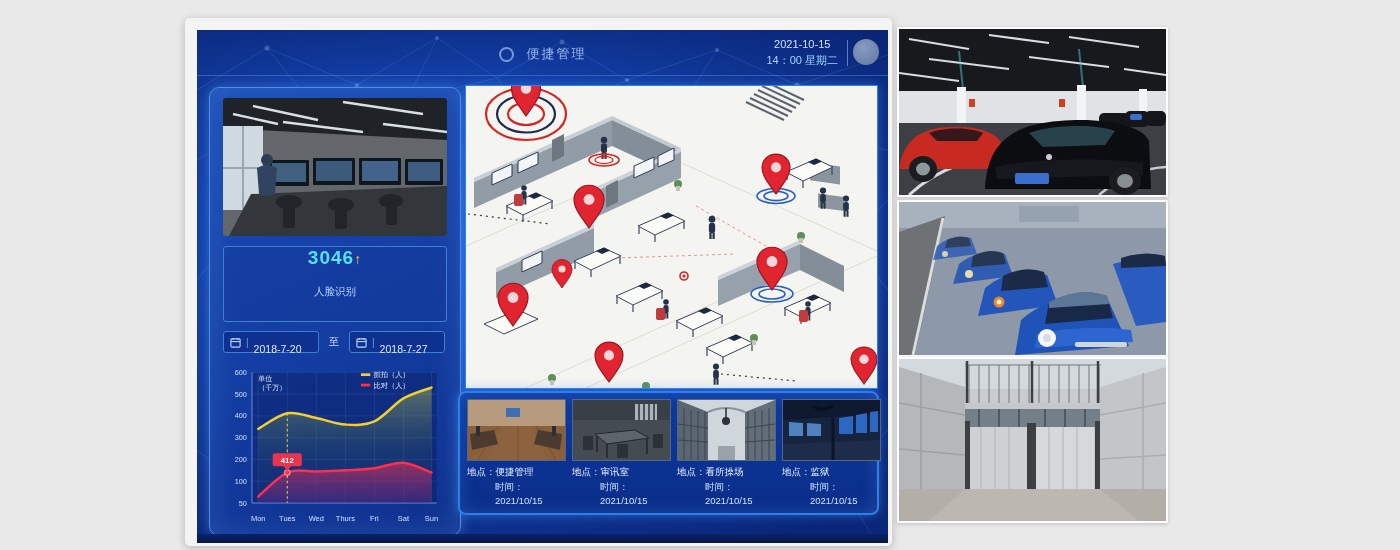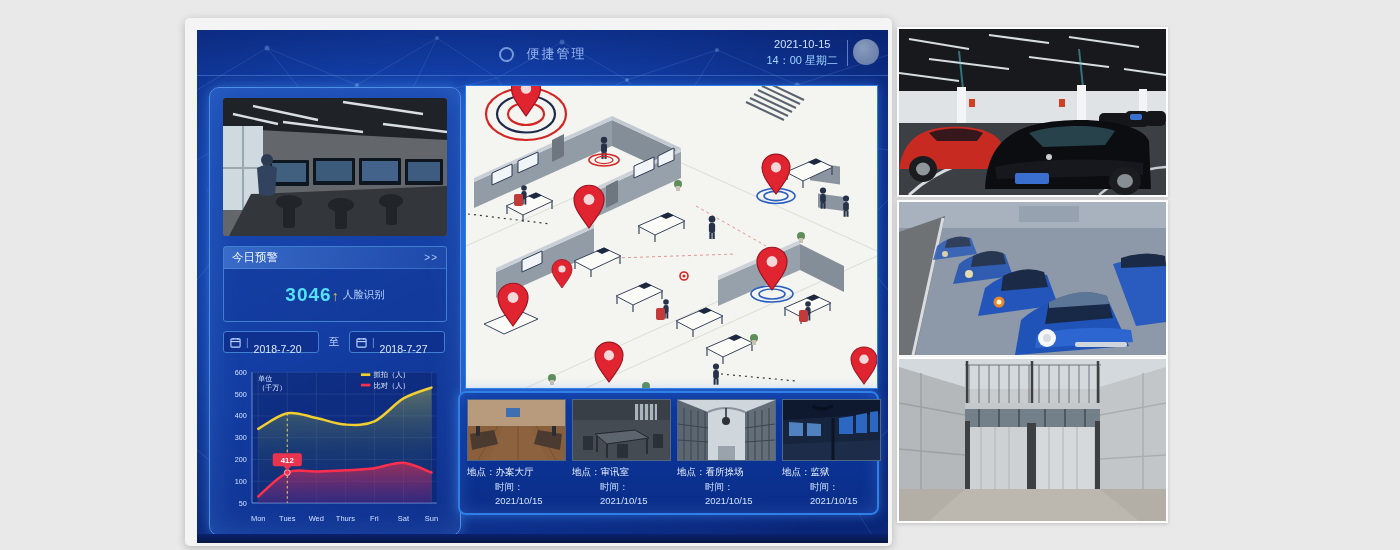--- a/index.html
+++ b/index.html
@@ -25,21 +25,21 @@
   
   .lpanel{position:absolute;left:12px;top:57px;width:250px;height:447px;border:1px solid #4c8fe6;border-radius:10px;
     background:linear-gradient(155deg,#1b4cb6 0%,#133da2 55%,#0e2f8c 100%);
     box-shadow:0 0 14px rgba(90,170,255,.45), inset 0 0 34px rgba(110,180,255,.22);}
   .videobox{position:absolute;left:13px;top:10px;width:224px;height:138px;border-radius:3px;overflow:hidden;background:#555;}
   .alertbox{position:absolute;left:13px;top:158px;width:222px;height:74px;border:1px solid #3f7fd0;border-radius:3px;background:rgba(18,55,150,.38);}
   .alert-hd{height:21px;display:flex;align-items:center;justify-content:space-between;padding:0 8px;background:linear-gradient(90deg,rgba(100,160,245,.45),rgba(100,160,245,.12));border-bottom:1px solid rgba(110,170,255,.35);}
   .alert-hd .ttl{color:#eef5ff;font-size:11.5px;}
   .alert-hd .more{color:#a9cbff;font-size:10px;letter-spacing:1px;cursor:pointer;}
   .alert-stats{display:flex;height:52px;}
-  .stat{flex:1;display:flex;flex-direction:row;align-items:center;justify-content:center;gap:3px;}
+  .stat{flex:1;display:flex;flex-direction:column;align-items:center;justify-content:space-between;gap:3px;}
   .stat+.stat{border-left:1px solid rgba(120,170,255,.22);}
   .stat .v{color:#54e2f8;font-size:19px;font-weight:bold;letter-spacing:1px;}
   .stat .v .up{color:#f7c51e;font-size:14px;}
   .stat .v .down{color:#ff4d5e;font-size:14px;}
   .stat .l{color:#bcd6ff;font-size:10.5px;}
 
   .daterow{position:absolute;left:13px;top:242px;width:222px;height:24px;display:flex;align-items:center;justify-content:space-between;}
   .datebox{display:flex;align-items:center;gap:5px;width:96px;height:22px;background:#0e3190;border:1px solid #3f7fd0;border-radius:3px;padding:0 6px;box-sizing:border-box;cursor:pointer;}
   .datebox .sep{color:#6f9be0;font-size:10px;}
   .datebox .dval{color:#dce9ff;font-size:10.5px;margin-top:14px;}
@@ -144,24 +144,20 @@
               <rect x="163" y="103" width="11" height="24" rx="3"></rect>
           </g>
           <g>
             <circle cx="44" cy="62" r="6" fill="#2c3b52"></circle>
             <path d="M34,70 q10,-6 20,0 l-2,26 q-9,4 -16,0 Z" fill="#31435e"></path>
           </g>
         </svg>
       </div>
 
       <div class="alertbox">
-        <div class="alert-hd">
-          <span class="ttl">今日预警</span>
-          <span class="more">&gt;&gt;</span>
-        </div>
         <div class="alert-stats">
           <div class="stat">
             <span class="v"><span>3046</span><span class="up">↑</span></span>
             <span class="l">人脸识别</span>
           </div>
         </div>
       </div>
 
       <div class="daterow">
         <div class="datebox">
@@ -414,21 +410,21 @@
                 <polygon points="2,34 26,30 30,44 4,50"></polygon>
                 <polygon points="94,34 70,30 66,44 92,50"></polygon>
               </g>
               <g fill="#2c2c34">
                   <rect x="8" y="26" width="4" height="10"></rect>
                   <rect x="84" y="26" width="4" height="10"></rect>
                 </g>
             </svg>
           </div>
           <div class="camcap">
-            <div>地点：办案大厅</div>
+            <div>地点：便捷管理</div>
             <div class="t">时间：2021/10/15</div>
           </div>
         </div>
 
         <div class="camcell">
           <div class="camthumb">
             <svg width="97" height="60" viewBox="0 0 97 60">
               <rect width="97" height="60" fill="#454b53"></rect>
               <rect x="0" y="0" width="97" height="20" fill="#393f47"></rect>
               <rect x="62" y="4" width="22" height="16" fill="#aab4bd"></rect>

